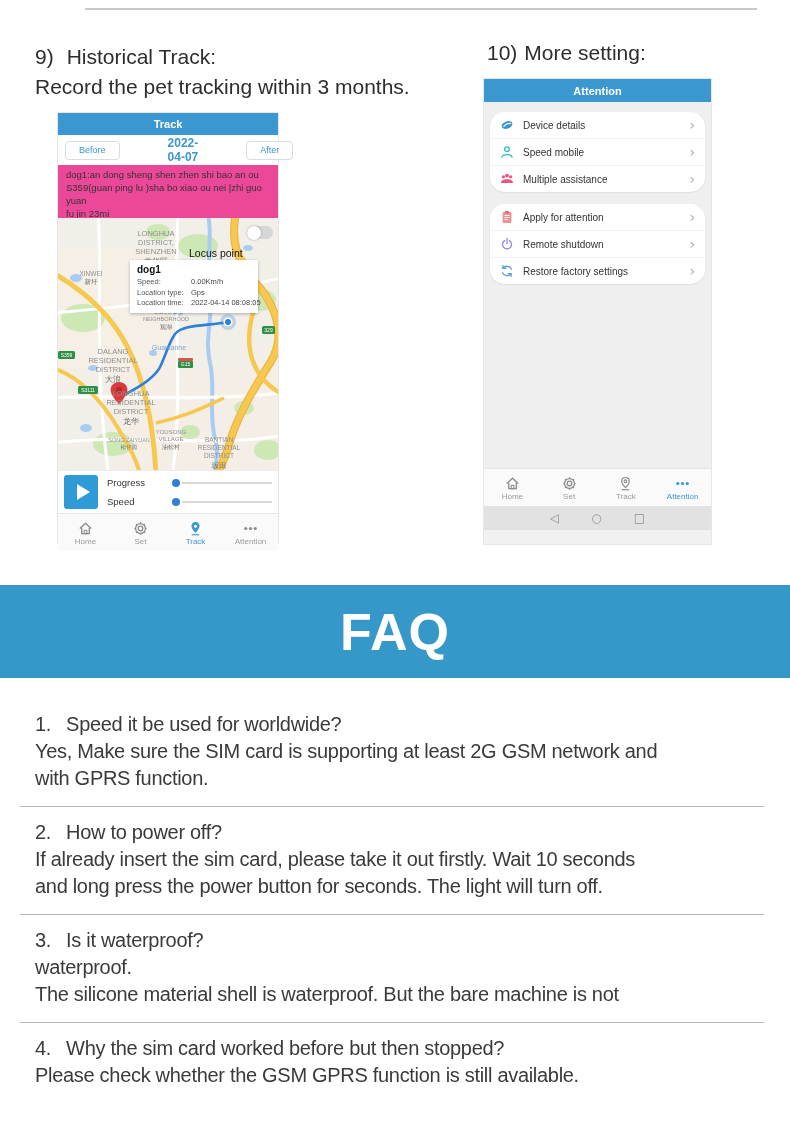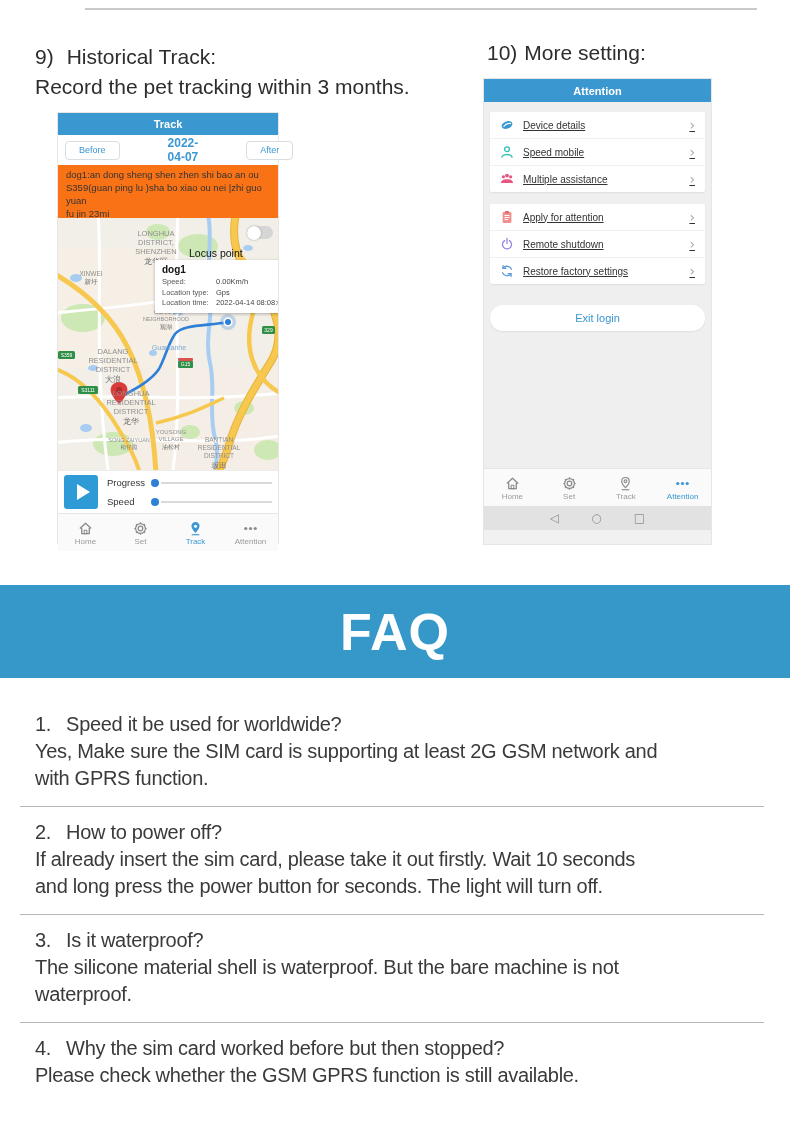--- a/index.html
+++ b/index.html
@@ -20,54 +20,54 @@
   .ph-header{height:22px;flex:0 0 auto;background:#3b97d0;color:#fff;font-size:11px;font-weight:bold;
              display:flex;align-items:center;justify-content:center;}
 
   
   .phone-left{left:57px;top:112px;width:222px;height:432px;}
   .date-row{height:30px;flex:0 0 auto;display:flex;align-items:center;justify-content:space-between;
             padding:0 7px;background:#fff;gap:48px;}
   .btn-small{border:1px solid #d8dde2;border-radius:4px;background:#fff;color:#3a97d3;
              font-size:9px;padding:4px 13px;line-height:1;}
   .date-val{color:#3a97d3;font-size:12px;font-weight:bold;}
-  .addr{flex:0 0 auto;height:47px;padding:3px 8px;font-size:9.5px;line-height:13px;color:#333;background:#f97316;}
+  .addr{flex:0 0 auto;height:47px;padding:3px 8px;font-size:9.5px;line-height:13px;color:#333;background:#ec4899;}
   .map{position:relative;flex:0 0 auto;height:252px;overflow:hidden;background:#f2efe8;}
   .map svg.basemap{position:absolute;left:0;top:0;}
   .locus-label{position:absolute;top:9px;left:131px;font-size:10.5px;color:#111;margin-top:20px;}
   .toggle{position:absolute;top:8px;right:5px;width:26px;height:13px;border-radius:7px;background:#d6d6d6;}
   .toggle::after{content:"";position:absolute;left:0;top:-0.5px;width:14px;height:14px;border-radius:50%;
                  background:#fff;box-shadow:0 0 2px rgba(0,0,0,.35);}
-  .info-card{position:absolute;left:97px;top:42px;width:128px;background:#fff;border-radius:0;
+  .info-card{position:absolute;left:72px;top:42px;width:128px;background:#fff;border-radius:0;
              box-shadow:0 1px 3px rgba(0,0,0,.28);padding:4px 7px;box-sizing:border-box;}
   .ic-title{font-size:10px;font-weight:bold;color:#111;margin-bottom:2px;}
   .ic-row{font-size:7.5px;color:#444;line-height:10.5px;white-space:nowrap;}
   .ic-row .lbl{display:inline-block;width:54px;color:#555;}
   .player{height:42px;flex:0 0 auto;display:flex;align-items:center;background:#fff;
           border-top:1px solid #ececec;padding:0 6px;}
   .play-btn{width:34px;height:34px;flex:0 0 auto;background:#2e9ad6;border-radius:3px;
             display:flex;align-items:center;justify-content:center;}
   .play-tri{width:0;height:0;border-left:13px solid #fff;border-top:8px solid transparent;
             border-bottom:8px solid transparent;margin-left:4px;}
   .sliders{flex:1;margin-left:9px;}
   .slider{display:flex;align-items:center;height:19px;}
-  .s-label{font-size:9.5px;color:#333;width:44px;}
+  .s-label{font-size:9.5px;color:#333;width:65px;}
   .s-dot{width:8px;height:8px;border-radius:50%;background:#2e7fd6;margin-right:2px;flex:0 0 auto;}
   .s-line{flex:1;height:2px;background:#d9d9d9;}
 
   
   .tabbar{height:37px;flex:0 0 auto;background:#fafafa;border-top:1px solid #e6e6e6;display:flex;text-align:right;}
   .tab{flex:1;display:flex;flex-direction:column;align-items:center;justify-content:center;gap:1px;}
   .tab-label{font-size:8px;color:#9a9a9a;line-height:1;}
   .tab.active .tab-label{color:#3a97d3;}
 
   
   .phone-right{left:483px;top:78px;width:229px;height:467px;background:#efefef;}
   .phone-right .ph-header{height:23px;}
-  .menu-card{margin:10px 6px 0;background:#fff;border-radius:2px;box-shadow:0 1px 2px rgba(0,0,0,.07);text-decoration:underline;}
+  .menu-card{margin:10px 6px 0;background:#fff;border-radius:15px;box-shadow:0 1px 2px rgba(0,0,0,.07);}
   .menu-card.second{margin-top:12px;}
   .menu-row{height:26px;display:flex;align-items:center;padding:0 10px;}
   .menu-row + .menu-row{border-top:1px solid #f1f1f1;}
   .menu-row .m-icon{width:14px;height:14px;flex:0 0 auto;display:flex;}
   .menu-row .m-label{font-size:10px;color:#333;margin-left:9px;}
   .chevron{margin-left:auto;color:#aaa;font-size:14px;line-height:1;font-family:"DejaVu Sans",sans-serif;}
   .exit-btn{margin:21px 6px 0;height:26px;background:#fff;border-radius:13px;display:flex;
             align-items:center;justify-content:center;color:#3a97d3;font-size:11px;
             box-shadow:0 1px 2px rgba(0,0,0,.07);}
   .flex-spacer{flex:1;}
@@ -360,21 +360,20 @@
               <path d="M3,1.6 L3,4.4 L5.8,4.4"></path>
               <path d="M2.5,8.8 A5,5 0 0 0 11,9.8"></path>
               <path d="M11,12.4 L11,9.6 L8.2,9.6"></path>
             </svg>
           </span>
         <span class="m-label">Restore factory settings</span>
         <span class="chevron">›</span>
       </div>
     </div>
 
-    <div class="exit-btn">Exit login</div>
 
     <div class="flex-spacer"></div>
 
     <div class="tabbar">
       <div class="tab">
         <svg class="ticon" viewBox="0 0 18 18">
             <g fill="none" stroke="#8b8b8b" stroke-width="1.4" stroke-linejoin="round">
               <path d="M3,9 L9,3.5 L15,9"></path>
               <path d="M5,8.2 V14.5 H13 V8.2"></path>
               <rect x="7.6" y="10.8" width="2.8" height="3.7" stroke-width="1.1"></rect>
@@ -431,22 +430,22 @@
       <hr>
     </div>
     <div class="faq-item">
       <div class="q"><span class="q-num">2.</span><span>How to power off?</span></div>
       <div class="a-line">If already insert the sim card, please take it out firstly. Wait 10 seconds</div>
       <div class="a-line">and long press the power button for seconds. The light will turn off.</div>
       <hr>
     </div>
     <div class="faq-item">
       <div class="q"><span class="q-num">3.</span><span>Is it waterproof?</span></div>
+      <div class="a-line">waterproof.</div>
       <div class="a-line">The silicone material shell is waterproof. But the bare machine is not</div>
-      <div class="a-line">waterproof.</div>
       <hr>
     </div>
     <div class="faq-item">
       <div class="q"><span class="q-num">4.</span><span>Why the sim card worked before but then stopped?</span></div>
       <div class="a-line">Please check whether the GSM GPRS function is still available.</div>
     </div>
   </div>
 </div>
 
 </body></html>

